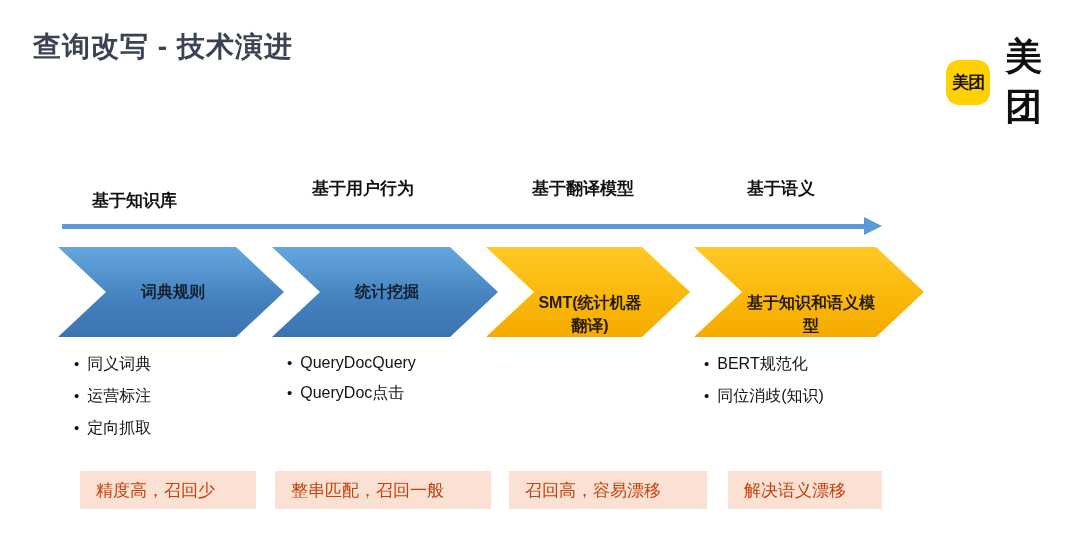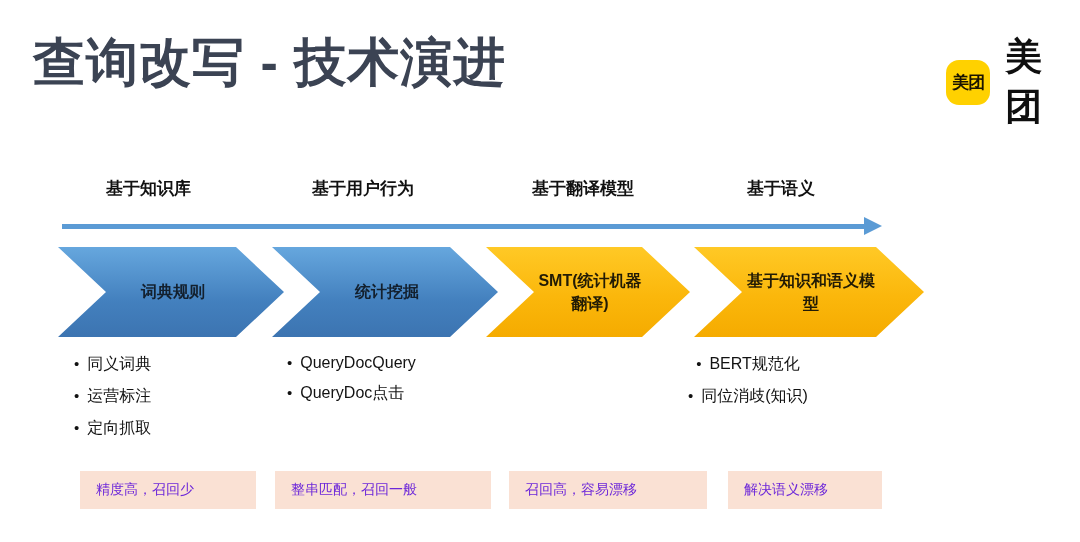--- a/index.html
+++ b/index.html
@@ -11,21 +11,21 @@
     width: 1080px;
     height: 542px;
     background: #ffffff;
     overflow: hidden;
   }
 
   .title {
     position: absolute;
     left: 33px;
     top: 28px;
-    font-size: 52px;
+    font-size: 28px;
     font-weight: 800;
     letter-spacing: 1px;
     color: #3b4353;
   }
 
   
   .logo { position: absolute; left: 946px; top: 32px; display: flex; align-items: center; gap: 8px; }
   .logo-badge {
     width: 45px; height: 45px;
     background: #FFD100;
@@ -42,21 +42,21 @@
 
   
   .stage-header {
     position: absolute;
     top: 177px;
     font-size: 17px;
     font-weight: 700;
     color: #111111;
     white-space: nowrap;
   }
-  .stage-header.s0 { left: 106px; }
+  .stage-header.s0 { left: 92px; margin-top: 12px; }
   .stage-header.s1 { left: 312px; }
   .stage-header.s2 { left: 532px; }
   .stage-header.s3 { left: 747px; }
 
   
   .timeline-line {
     position: absolute;
     left: 62px; top: 224px;
     width: 804px; height: 5px;
     background: #5B9BD5;
@@ -80,52 +80,52 @@
     justify-content: center;
     padding: 0 44px 0 48px;
     clip-path: polygon(0 0, calc(100% - 48px) 0, 100% 50%, calc(100% - 48px) 100%, 0 100%, 48px 50%);
     text-align: center;
     font-size: 16px;
     font-weight: 600;
     line-height: 1.45;
     color: #1d1d1d;
   }
   .chevron.blue   { background: linear-gradient(180deg, #66A7DE 0%, #4380BE 60%, #3C74B1 100%); color: #13202e; }
-  .chevron.yellow { background: linear-gradient(180deg, #FFC926 0%, #FBB70B 55%, #F5AB00 100%); color: #221b05; }
+  .chevron.yellow { background: linear-gradient(180deg, #FFC926 0%, #FBB70B 55%, #F5AB00 100%); color: #221b05; align-items: flex-end; }
   .chevron.c0 { left: 58px;  width: 226px; }
   .chevron.c1 { left: 272px; width: 226px; }
   .chevron.c2 { left: 486px; width: 204px; }
   .chevron.c3 { left: 694px; width: 230px; }
 
   
   .bullets {
     position: absolute;
     top: 354px;
     list-style: none;
     font-size: 16px;
     color: #121212;
   }
   .bullets.b0 { left: 74px; }
   .bullets.b1 { left: 287px; }
   .bullets.b2 { left: 512px; }
-  .bullets.b3 { left: 688px; text-align: center; }
+  .bullets.b3 { left: 704px; }
   .bullets li { margin-bottom: 11px; white-space: nowrap; }
   .bullets li::before { content: "•"; margin-right: 8px; font-size: 15px; }
 
   
   .note {
     position: absolute;
     top: 471px;
     height: 38px;
     background: #FAE1D4;
     display: flex;
     align-items: center;
     padding: 0 16px;
-    font-size: 14px;
-    color: #6d28d9;
+    font-size: 17px;
+    color: #c2410c;
     white-space: nowrap;
   }
   .note.n0 { left: 80px;  width: 176px; }
   .note.n1 { left: 275px; width: 216px; }
   .note.n2 { left: 509px; width: 198px; }
   .note.n3 { left: 728px; width: 154px; }
 
   .watermark {
     position: absolute;
     right: 16px;

